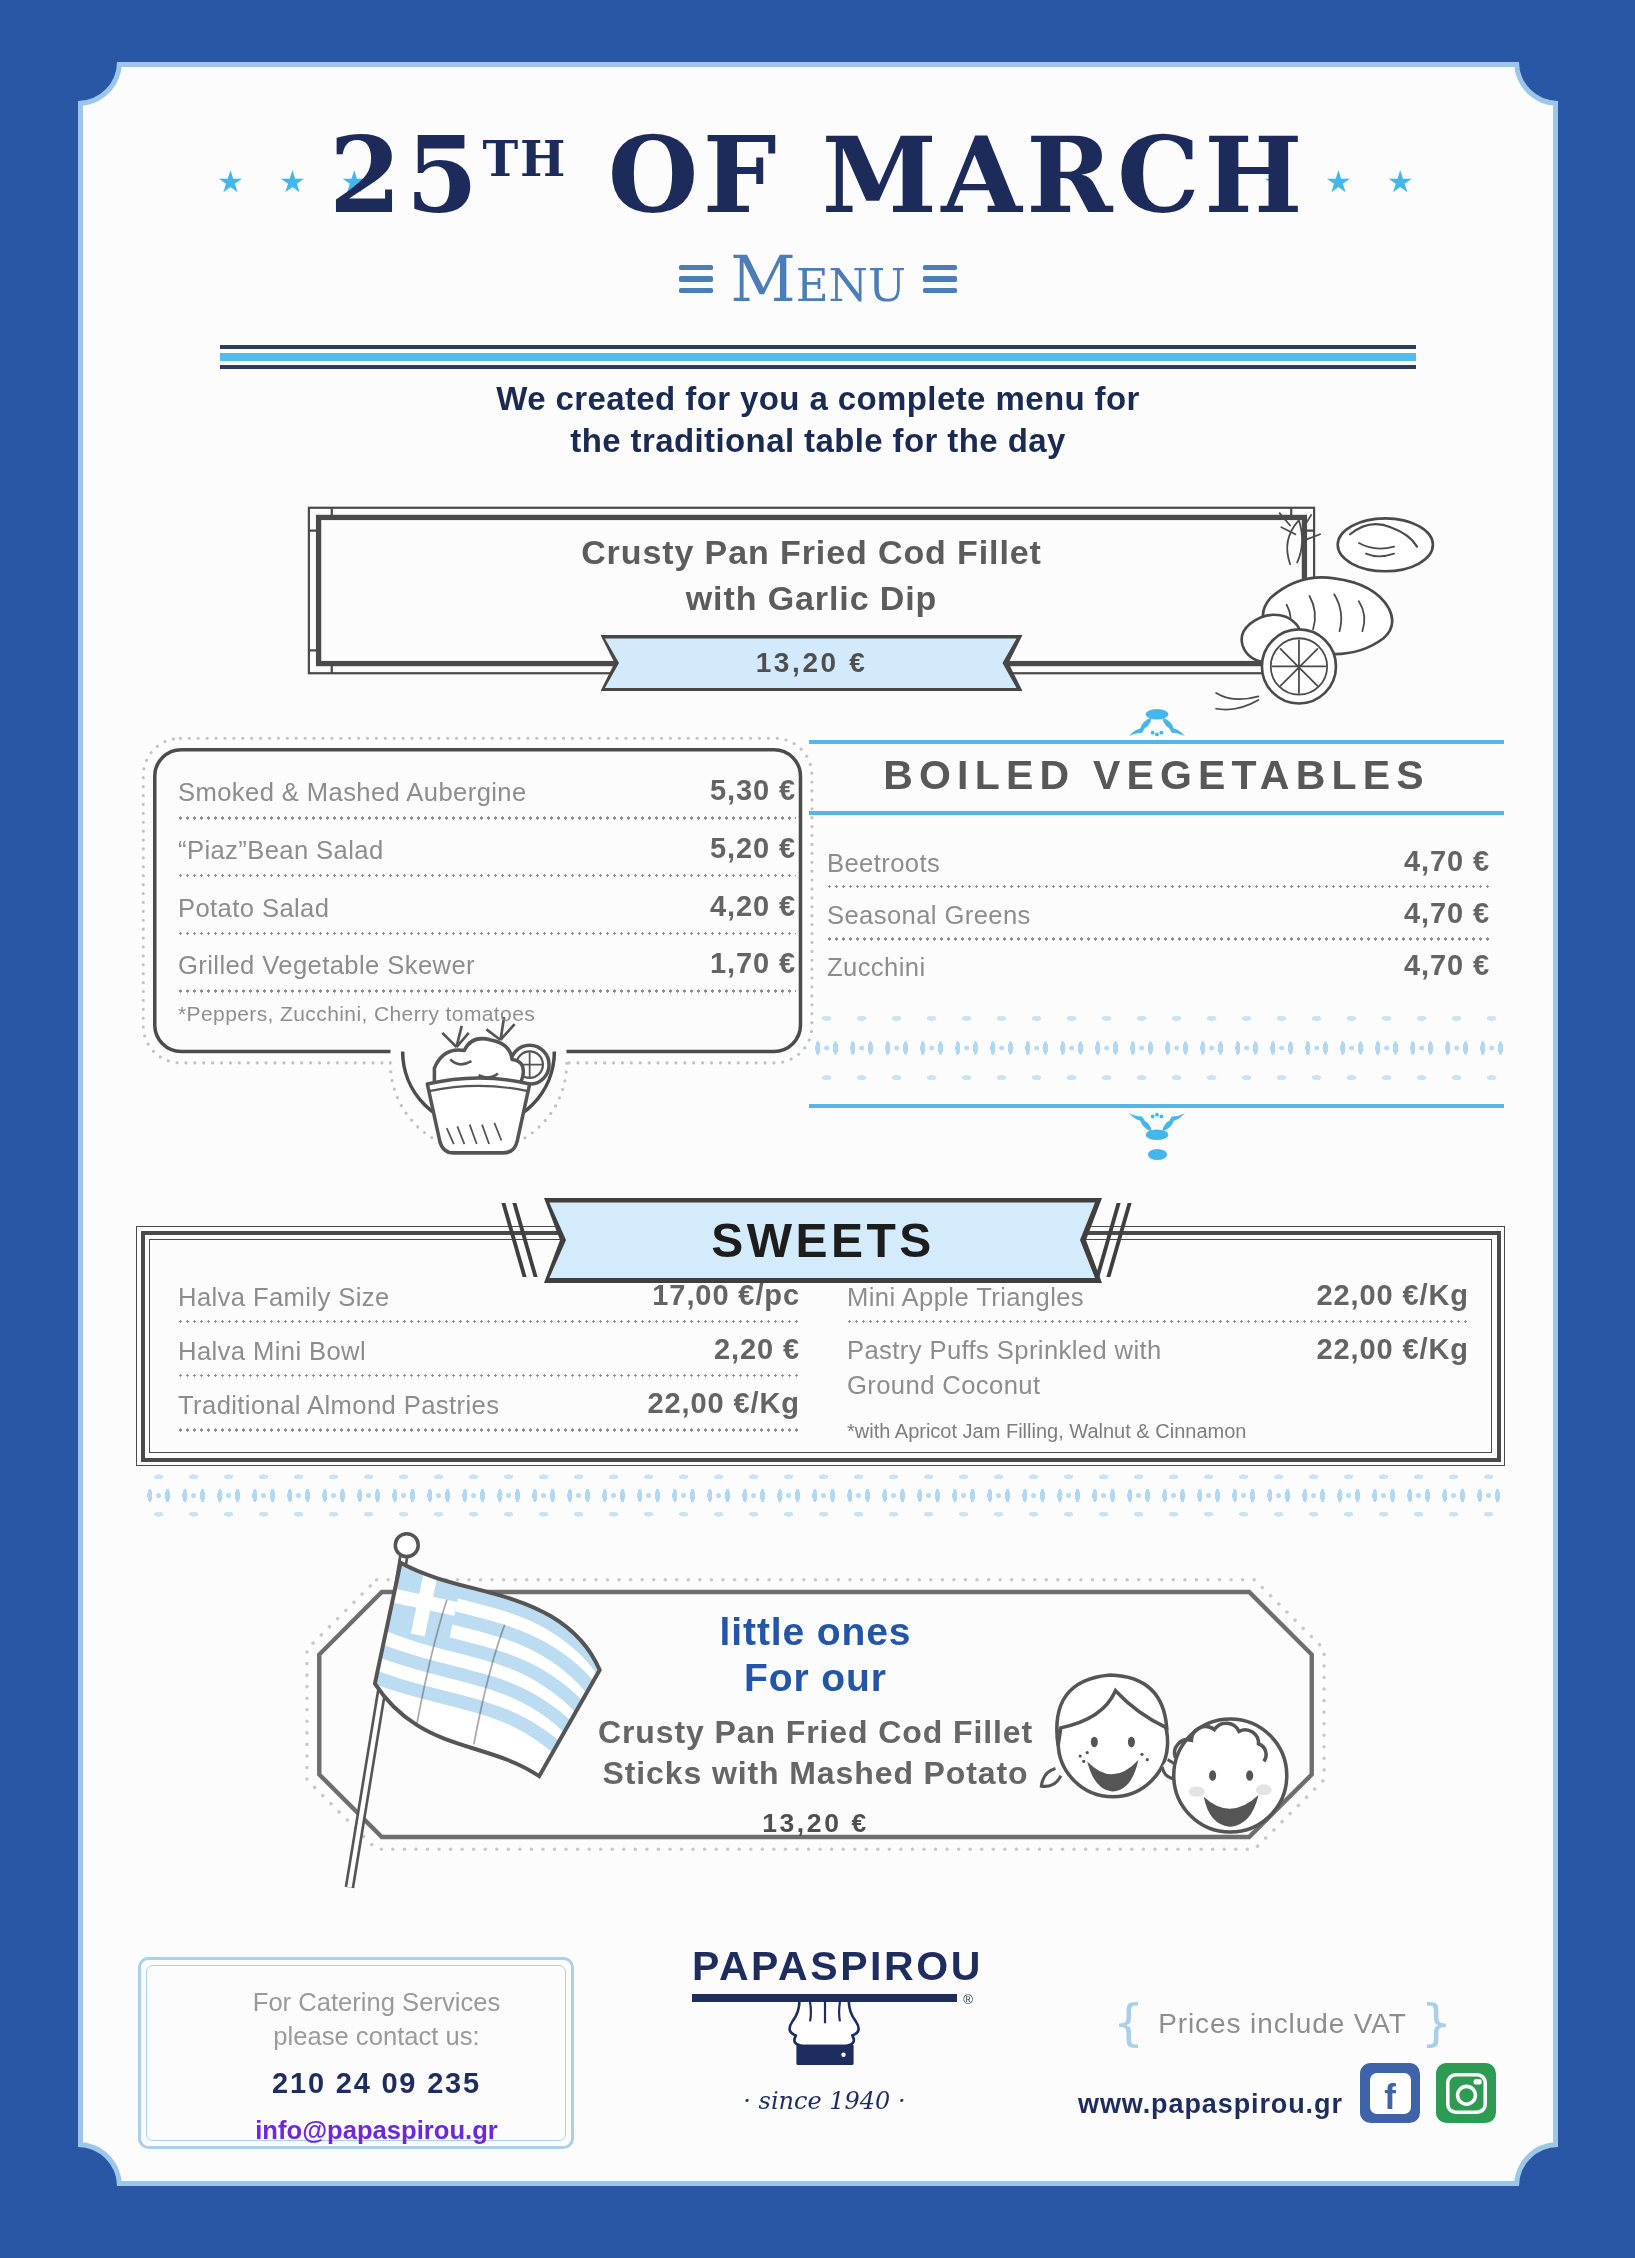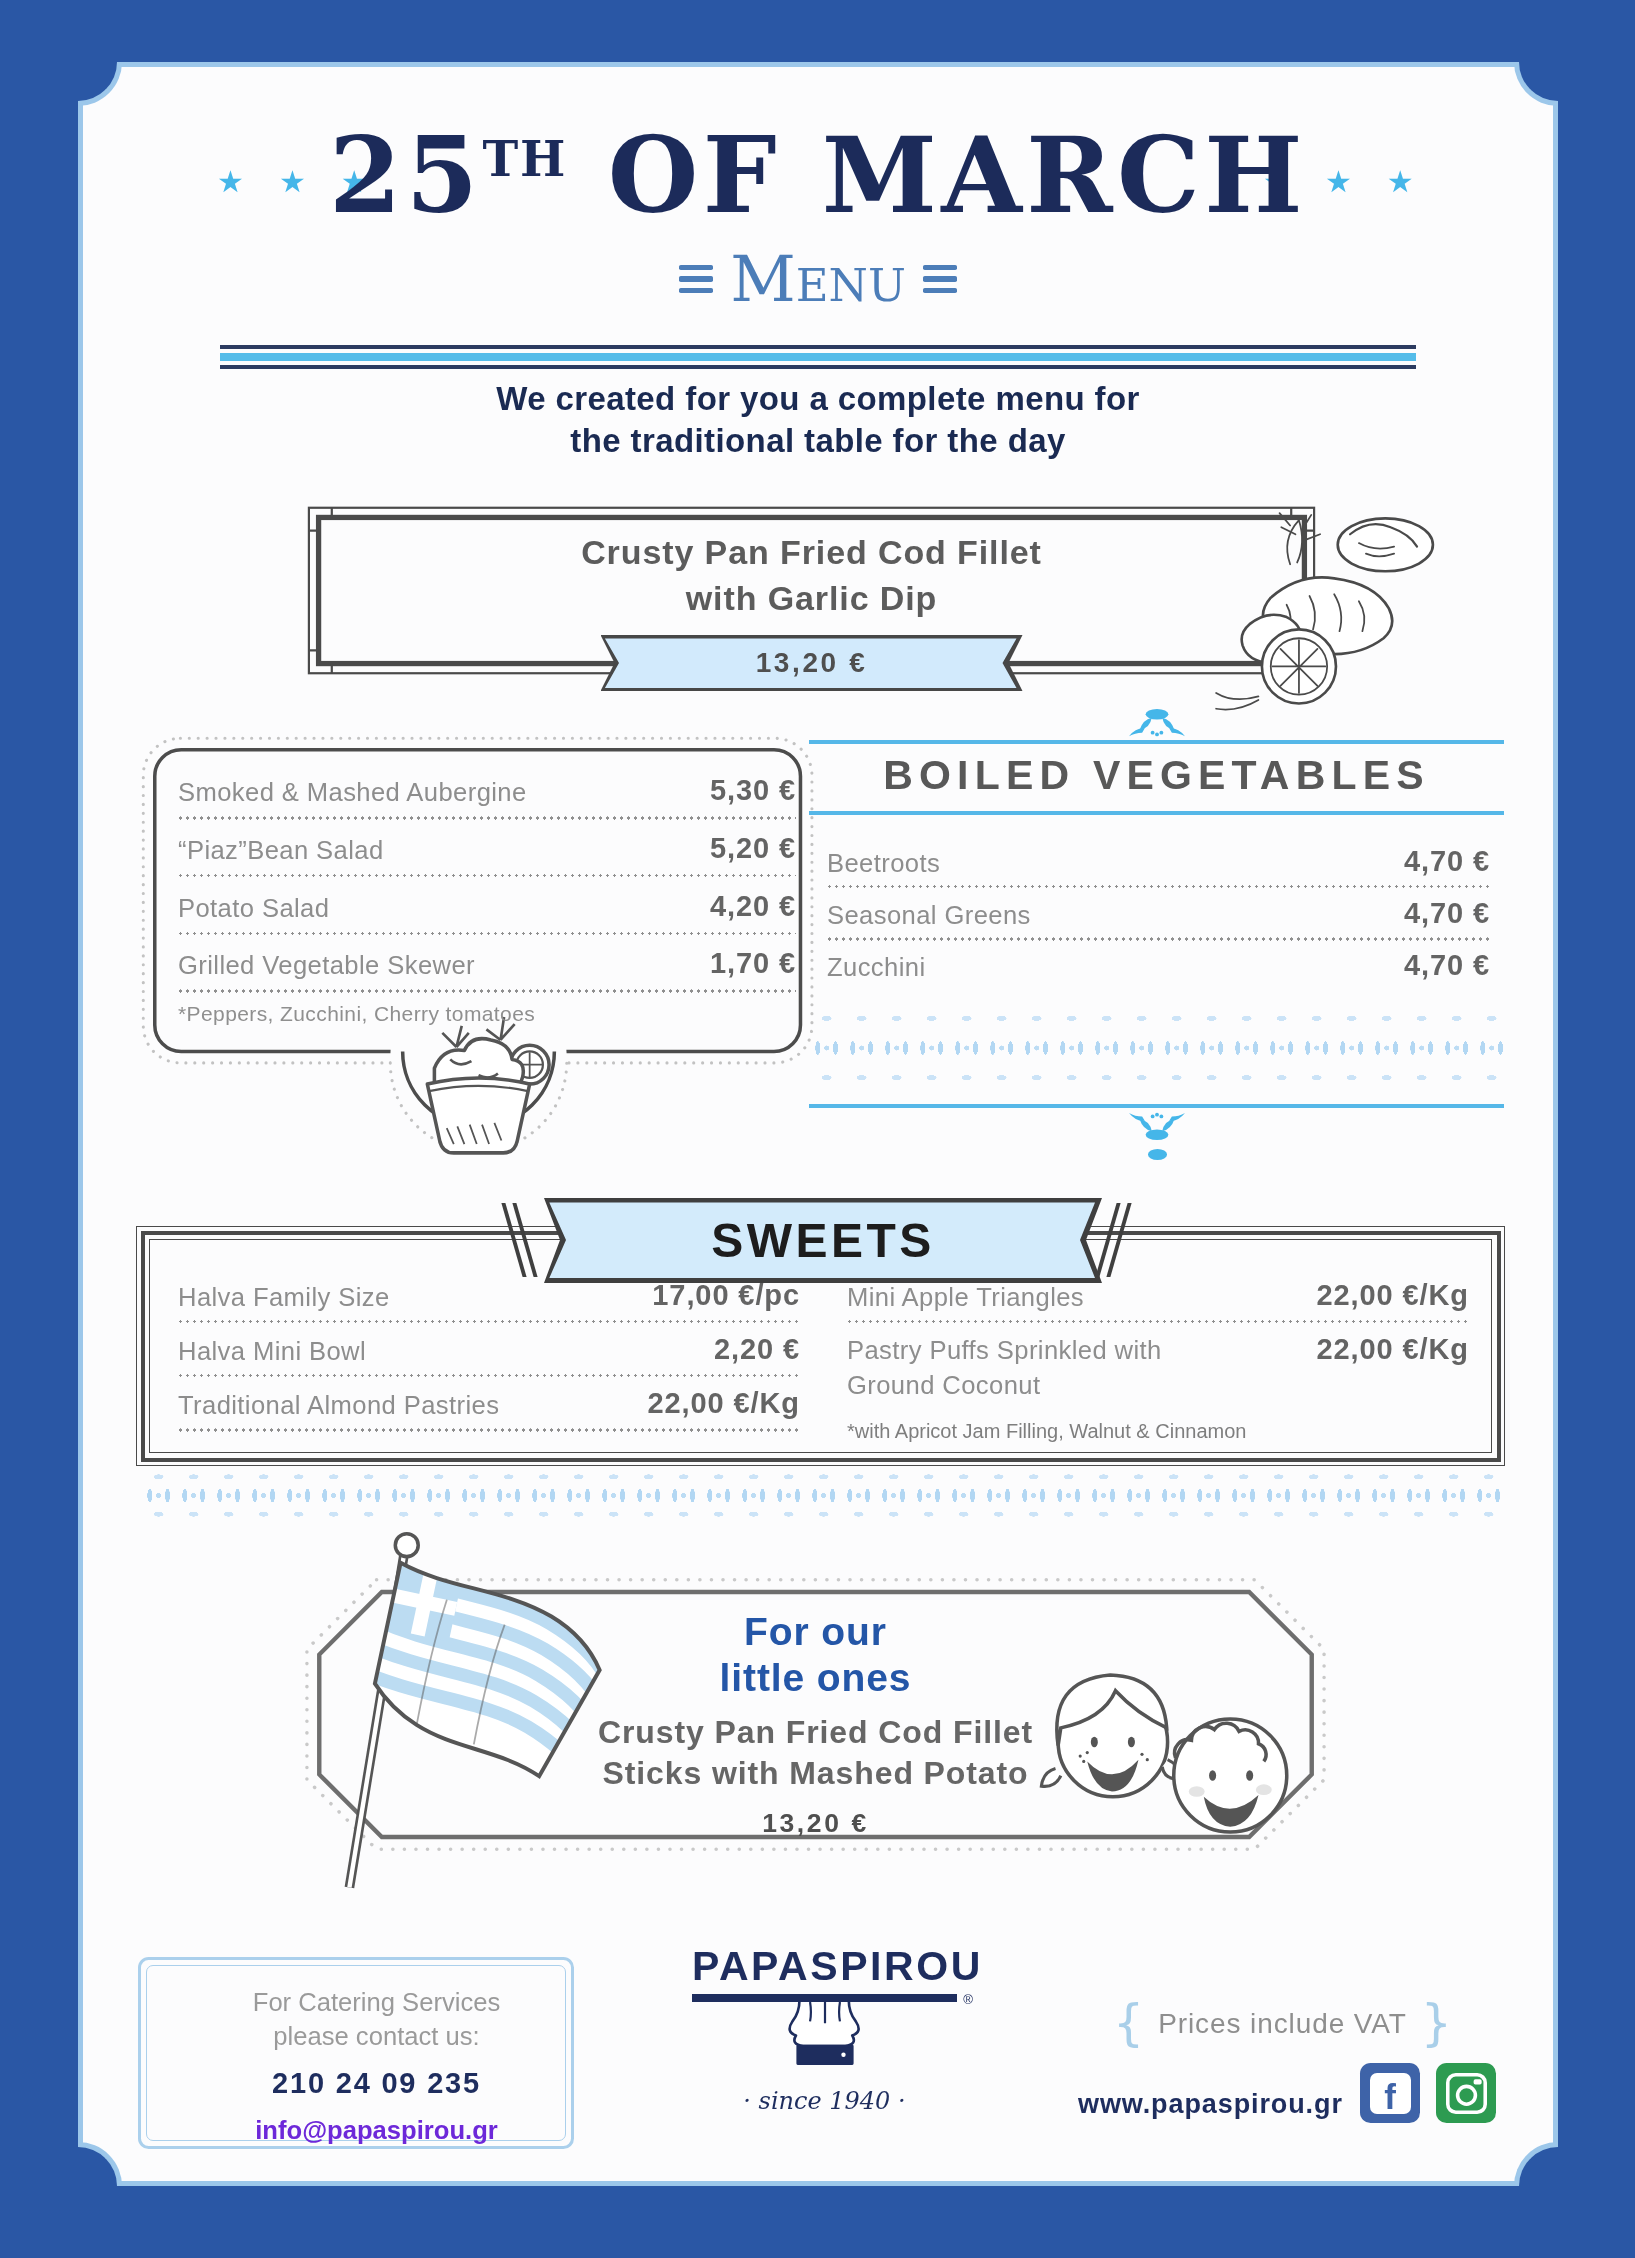--- a/index.html
+++ b/index.html
@@ -311,22 +311,22 @@
     </div>
 
     <div class="abs lace" style="left:58px;top:1404px;width:1359px;height:49px;"></div>
 
     <svg class="abs" style="left:221px;top:1510px;" width="1023" height="275" viewBox="0 0 1160 312">
       <path d="M82 3 H1078 L1157 82 V230 L1078 309 H82 L3 230 V82 Z" fill="none" stroke="#c9c9c9" stroke-width="4" stroke-dasharray="0.1 13" stroke-linecap="round"></path>
       <path d="M88 17 H1072 L1143 88 V224 L1072 295 H88 L17 224 V88 Z" fill="#fcfcfd" stroke="#6e6e6e" stroke-width="5"></path>
     </svg>
     <div class="abs kids-text">
       <div class="kids-title">
+        <div>little ones</div>
         <div>For our</div>
-        <div>little ones</div>
       </div>
       <div class="kids-dish">
         <div>Crusty Pan Fried Cod Fillet</div>
         <div>Sticks with Mashed Potato</div>
       </div>
       <div class="kids-price">13,20 €</div>
     </div>
 
     <svg class="abs" style="left:231px;top:1457px;" width="339" height="374" viewBox="0 0 384 424">
       <line x1="40" y1="412" x2="102" y2="34" stroke="#555" stroke-width="11"></line>

